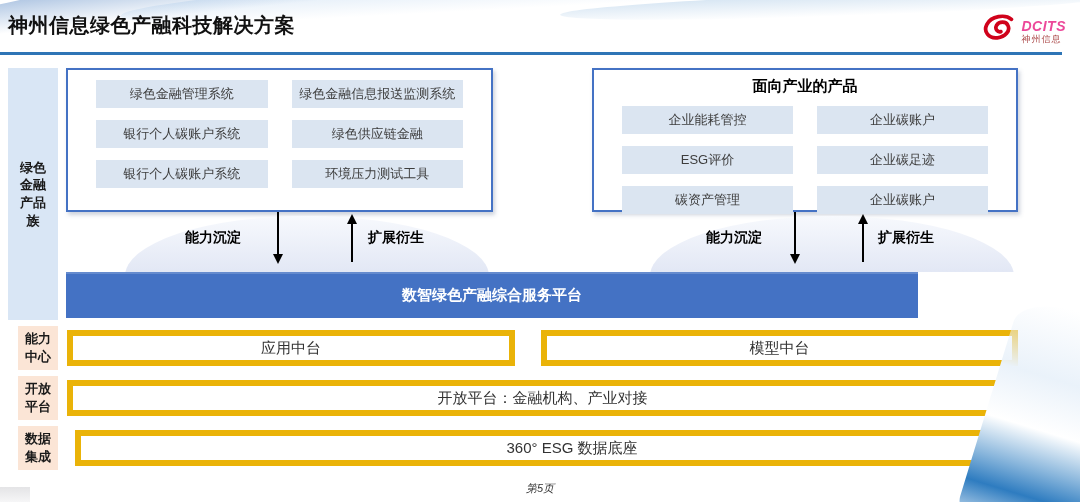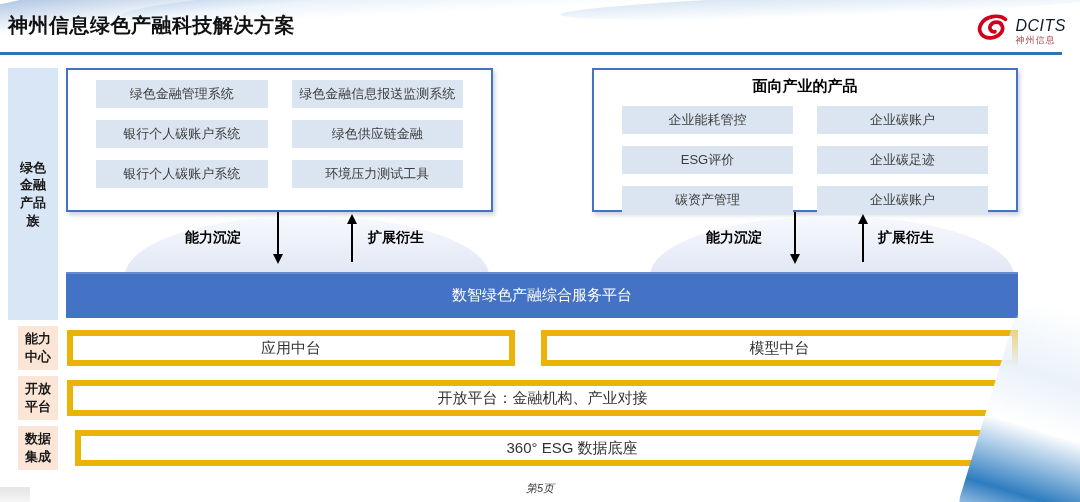--- a/index.html
+++ b/index.html
@@ -14,21 +14,21 @@
     background:linear-gradient(to bottom, rgba(72,124,190,.50), rgba(255,255,255,0) 75%); }
   .wave-b { left:120px; top:-30px; width:920px; height:44px; transform:rotate(-3deg);
     background:linear-gradient(to bottom, rgba(150,190,230,.38), rgba(255,255,255,0) 80%); }
   .wave-c { left:560px; top:-6px; width:560px; height:22px; transform:rotate(-2deg);
     background:linear-gradient(to bottom, rgba(120,170,215,.30), rgba(255,255,255,0)); }
   
   .title { position:absolute; left:8px; top:12px; font-size:20px; font-weight:bold; color:#111; letter-spacing:.5px; }
   .rule  { position:absolute; left:0; top:52px; width:1062px; height:3px; background:#2e75b6; }
   .logo  { position:absolute; right:14px; top:14px; display:flex; align-items:center; gap:4px; }
   .logo-txt { display:flex; flex-direction:column; line-height:1; }
-  .logo-en { font-size:16px; font-weight:normal; font-style:italic; color:#0f172a; letter-spacing:.5px; }
+  .logo-en { font-size:14px; font-weight:bold; font-style:italic; color:#ec4899; letter-spacing:.5px; }
   .logo-cn { font-size:9px; color:#a94444; margin-top:2px; letter-spacing:1px; }
   
   .side { position:absolute; display:flex; align-items:center; justify-content:center;
     font-weight:bold; font-size:13px; color:#1a1a1a; text-align:center; line-height:1.35; }
   .side-blue  { left:8px; top:68px; width:50px; height:252px; background:#d9e6f5; }
   .side-blue .vtxt { width:28px; word-break:break-all; }
   .side-peach { left:18px; width:40px; height:44px; background:#fbe5d6; }
   .side-peach .vtxt { width:28px; word-break:break-all; }
   
   .pbox { position:absolute; top:68px; height:144px; background:#fff;
@@ -42,22 +42,22 @@
     font-size:13px; color:#3d3d3d; white-space:nowrap; }
   
   .dome-clip { position:absolute; top:216px; height:56px; width:364px; overflow:hidden; }
   .dome-clip.dl { left:125px; } .dome-clip.dr { left:650px; }
   .dome { position:absolute; left:0; top:0; width:364px; height:120px; border-radius:50%;
     background:linear-gradient(to bottom, #f7f9fd 0%, #e3e8f5 45%, #d3dbef 100%); }
   
   .arrow-label { position:absolute; top:229px; font-size:14px; font-weight:bold; color:#000; white-space:nowrap; }
   .arrow { position:absolute; width:12px; height:52px; }
   
-  .bar { position:absolute; left:66px; top:272px; width:952px; height:46px; background:#4472c4;
-    display:flex; align-items:center; justify-content:center; color:#fff; font-size:15px; font-weight:normal;
+  .bar { position:absolute; left:66px; top:272px; width:852px; height:46px; background:#4472c4;
+    display:flex; align-items:center; justify-content:center; color:#fff; font-size:15px; font-weight:bold;
     box-shadow:inset 0 2px 0 rgba(255,255,255,.18); }
   
   .rowbox { position:absolute; height:36px; background:#fff; border:6px solid #eab308;
     display:flex; align-items:center; justify-content:center; font-size:15px; color:#333; }
   
   .footer { position:absolute; left:0; top:481px; width:100%; text-align:center;
     font-size:11px; font-style:italic; color:#333; }
   .gray-corner { position:absolute; left:0; top:487px; width:30px; height:15px;
     background:linear-gradient(to bottom, #e4e4e6, #f6f6f7); }
   .swoosh { position:absolute; right:-34px; bottom:-46px; width:130px; height:240px;

